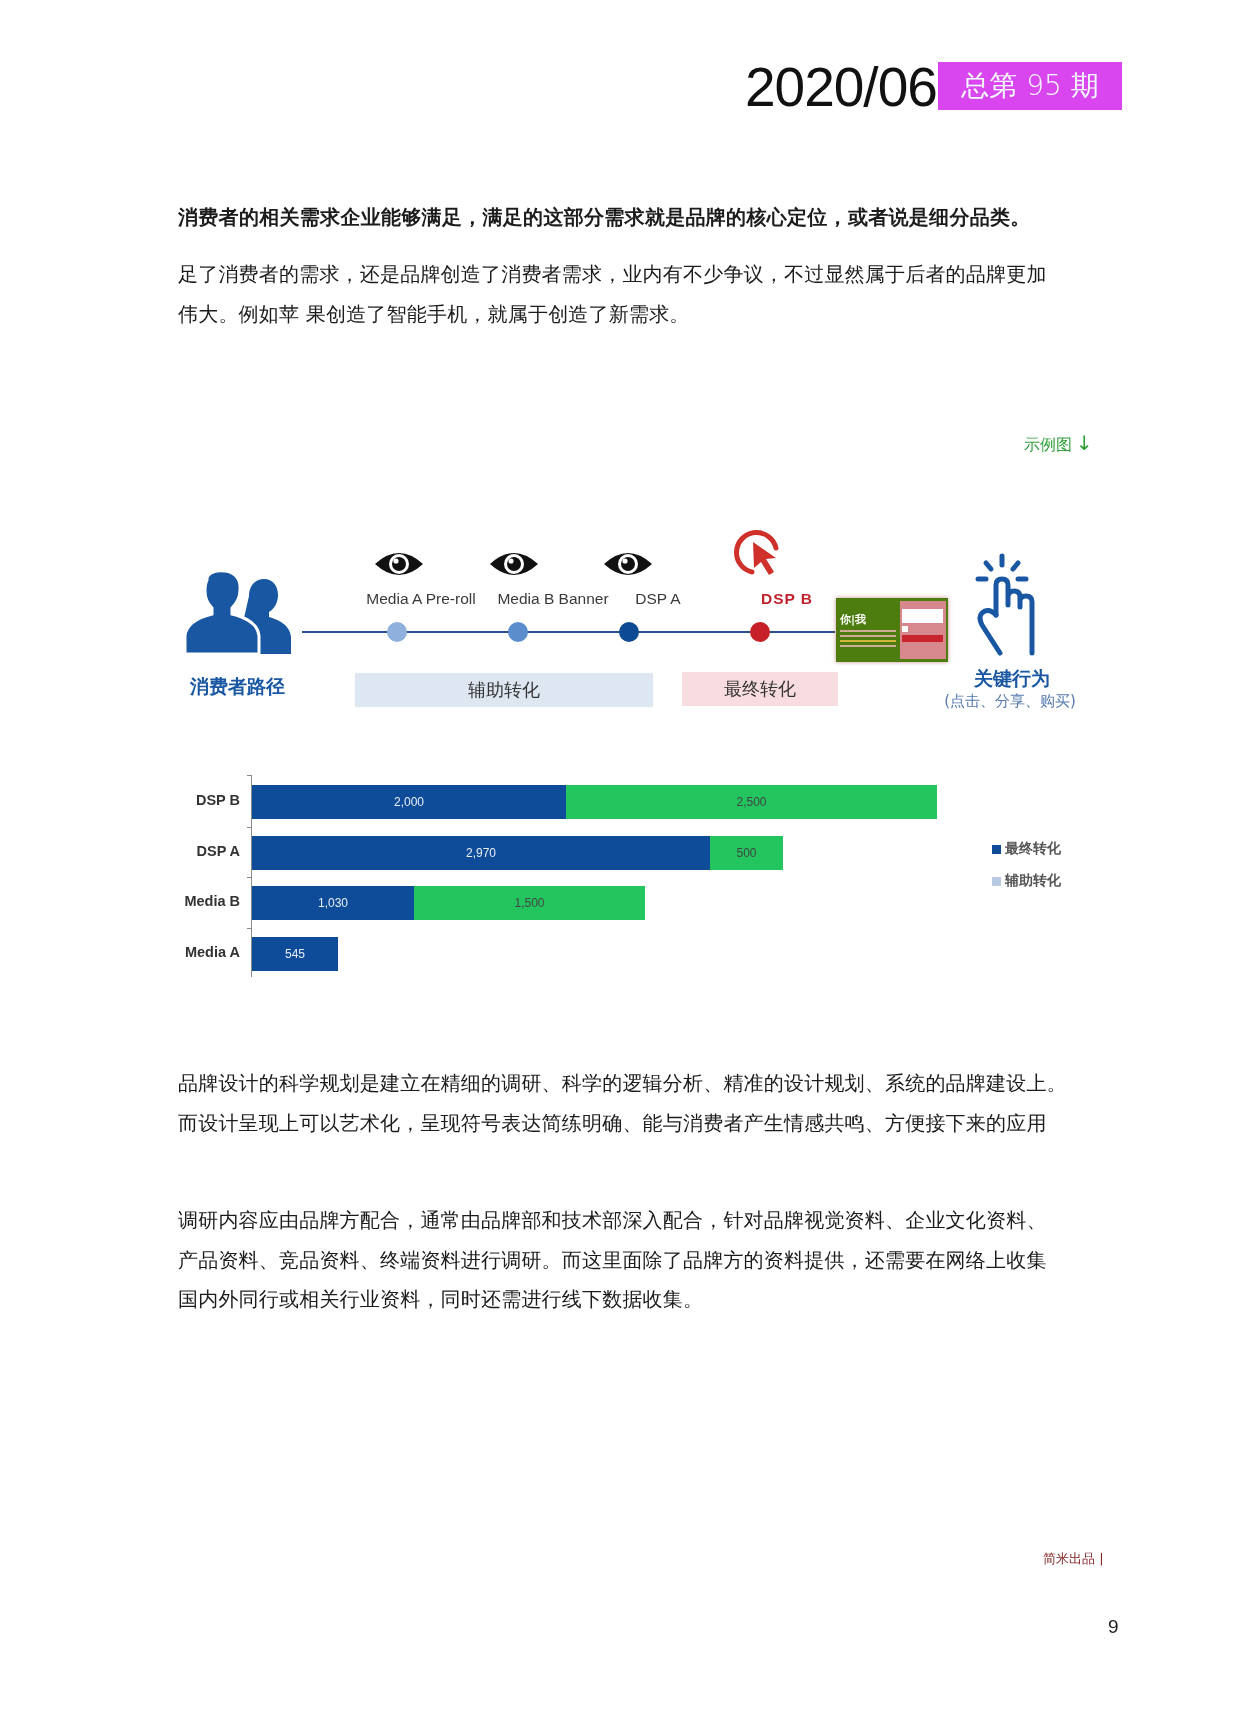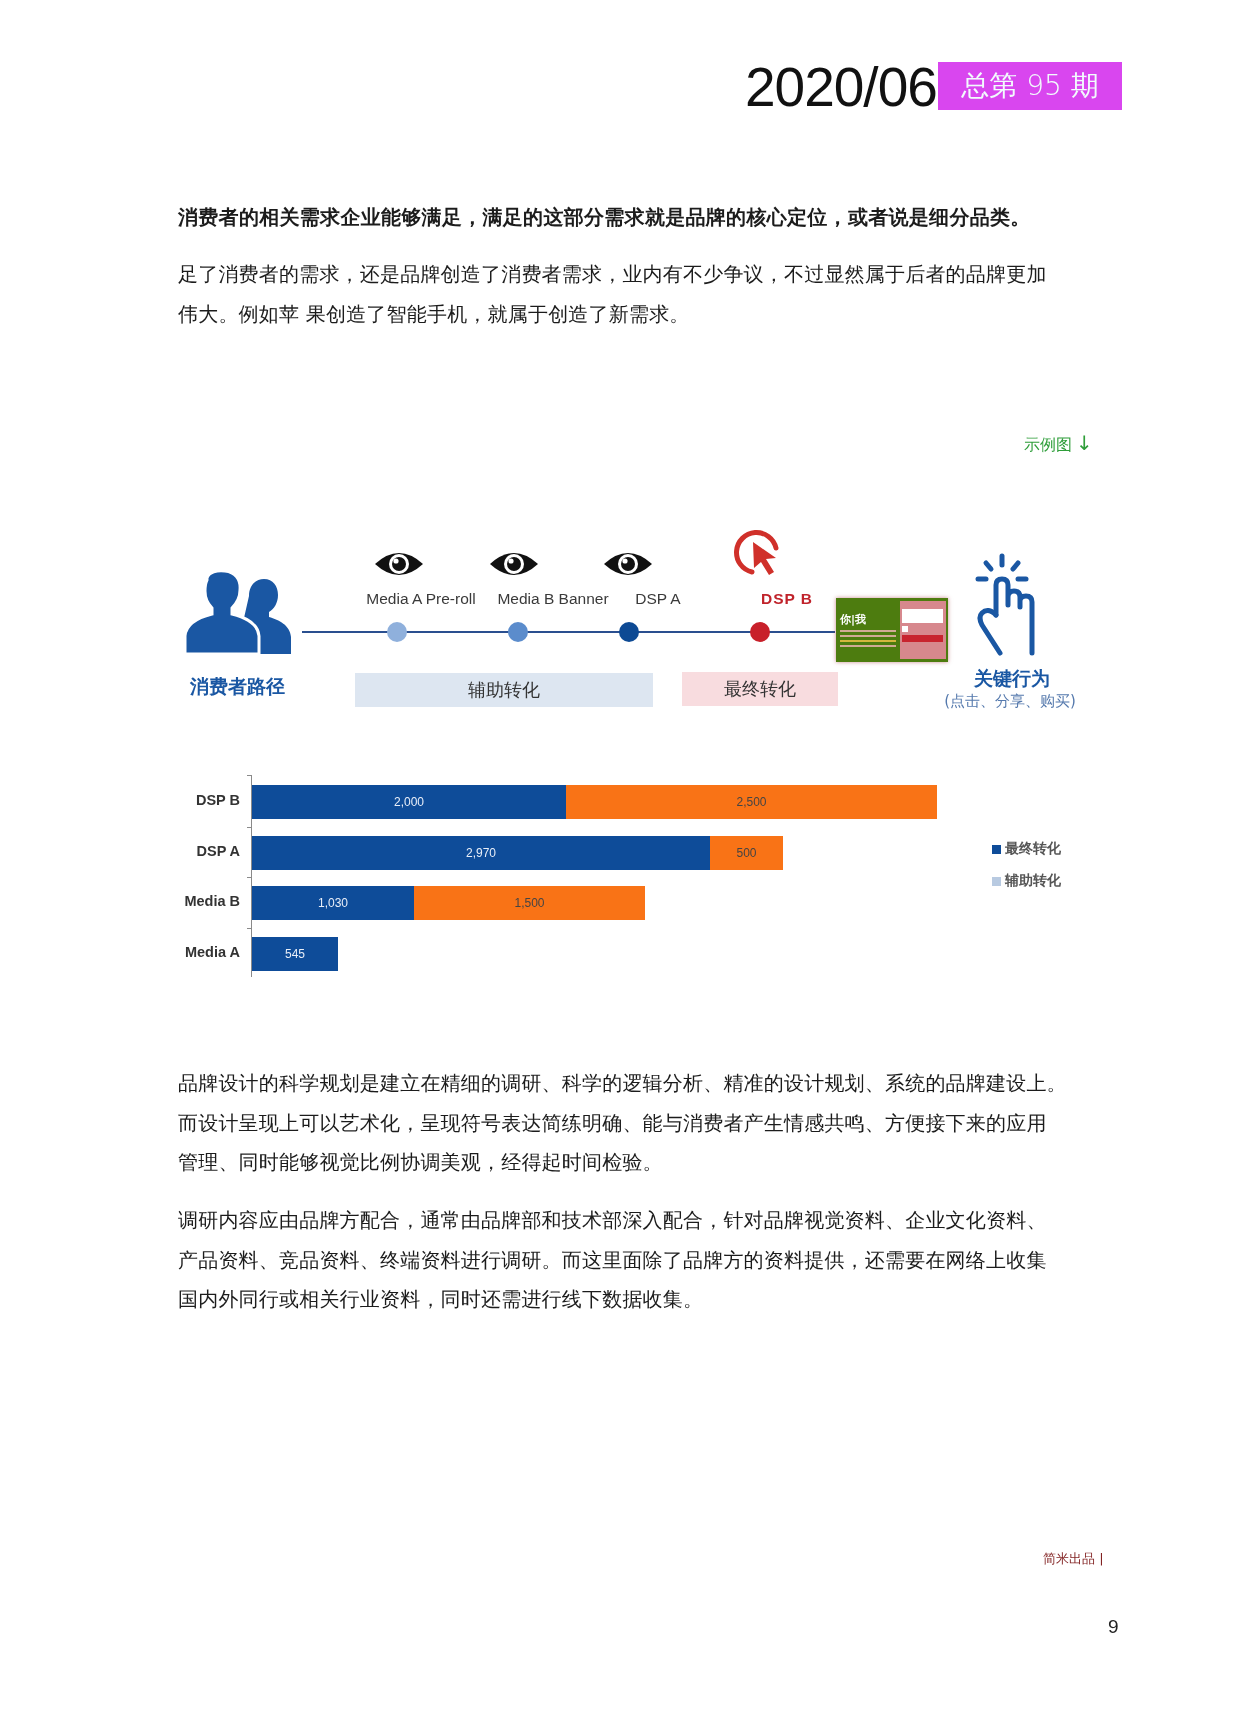--- a/index.html
+++ b/index.html
@@ -48,21 +48,21 @@
   .ad-card .ad-btn { position:absolute; left:2px; top:34px; width:41px; height:7px; background:#c8242e; }
 
   
   .axis { left:251px; top:775px; width:1px; height:202px; background:#8a8a8a; }
   .axis-tick { left:247px; width:5px; height:1px; background:#8a8a8a; }
   .bar-label { left:170px; width:70px; text-align:right; font-size:14.5px; font-weight:bold; color:#333;
                font-family:"Liberation Sans","DejaVu Sans",sans-serif; }
   .bar-seg { height:34px; font-size:12px; line-height:34px; text-align:center;
              font-family:"Liberation Sans","DejaVu Sans",sans-serif; }
   .bar-seg.final { background:#0e4c99; color:#e8eef8; }
-  .bar-seg.assist { background:#f97316; color:#444; }
+  .bar-seg.assist { background:#22c55e; color:#444; }
   .legend-item { left:992px; font-size:14px; font-weight:bold; color:#555; }
   .legend-swatch { left:992px; width:9px; height:9px; }
 
   .footer-brand { left:1043px; top:1550px; font-size:13px; color:#7f1d1d; }
   .footer-page { left:1108px; top:1616px; font-size:19px; color:#222; font-family:"Liberation Sans","DejaVu Sans",sans-serif; }
 </style>
 </head>
 <body>
 
 <div class="abs issue-date">2020/06</div>
@@ -186,21 +186,20 @@
 <div class="abs bar-seg final" style="left:252px;top:937px;width:86px;">545</div>
 
 <div class="abs legend-swatch" style="top:845px;background:#0e4c99;"></div>
 <div class="abs legend-item" style="left:1005px;top:840px;">最终转化</div>
 <div class="abs legend-swatch" style="top:877px;background:#b8cae1;"></div>
 <div class="abs legend-item" style="left:1005px;top:872px;">辅助转化</div>
 
 <div class="abs para sans" style="top:1064px;">
   <div>品牌设计的科学规划是建立在精细的调研、科学的逻辑分析、精准的设计规划、系统的品牌建设上。</div>
   <div>而设计呈现上可以艺术化，呈现符号表达简练明确、能与消费者产生情感共鸣、方便接下来的应用</div>
-  <div>管理、同时能够视觉比例协调美观，经得起时间检验。</div>
 </div>
 <div class="abs para sans" style="top:1201px;">
   <div>调研内容应由品牌方配合，通常由品牌部和技术部深入配合，针对品牌视觉资料、企业文化资料、</div>
   <div>产品资料、竞品资料、终端资料进行调研。而这里面除了品牌方的资料提供，还需要在网络上收集</div>
   <div>国内外同行或相关行业资料，同时还需进行线下数据收集。</div>
 </div>
 
 <div class="abs footer-brand">简米出品 |</div>
 <div class="abs footer-page">9</div>
 

